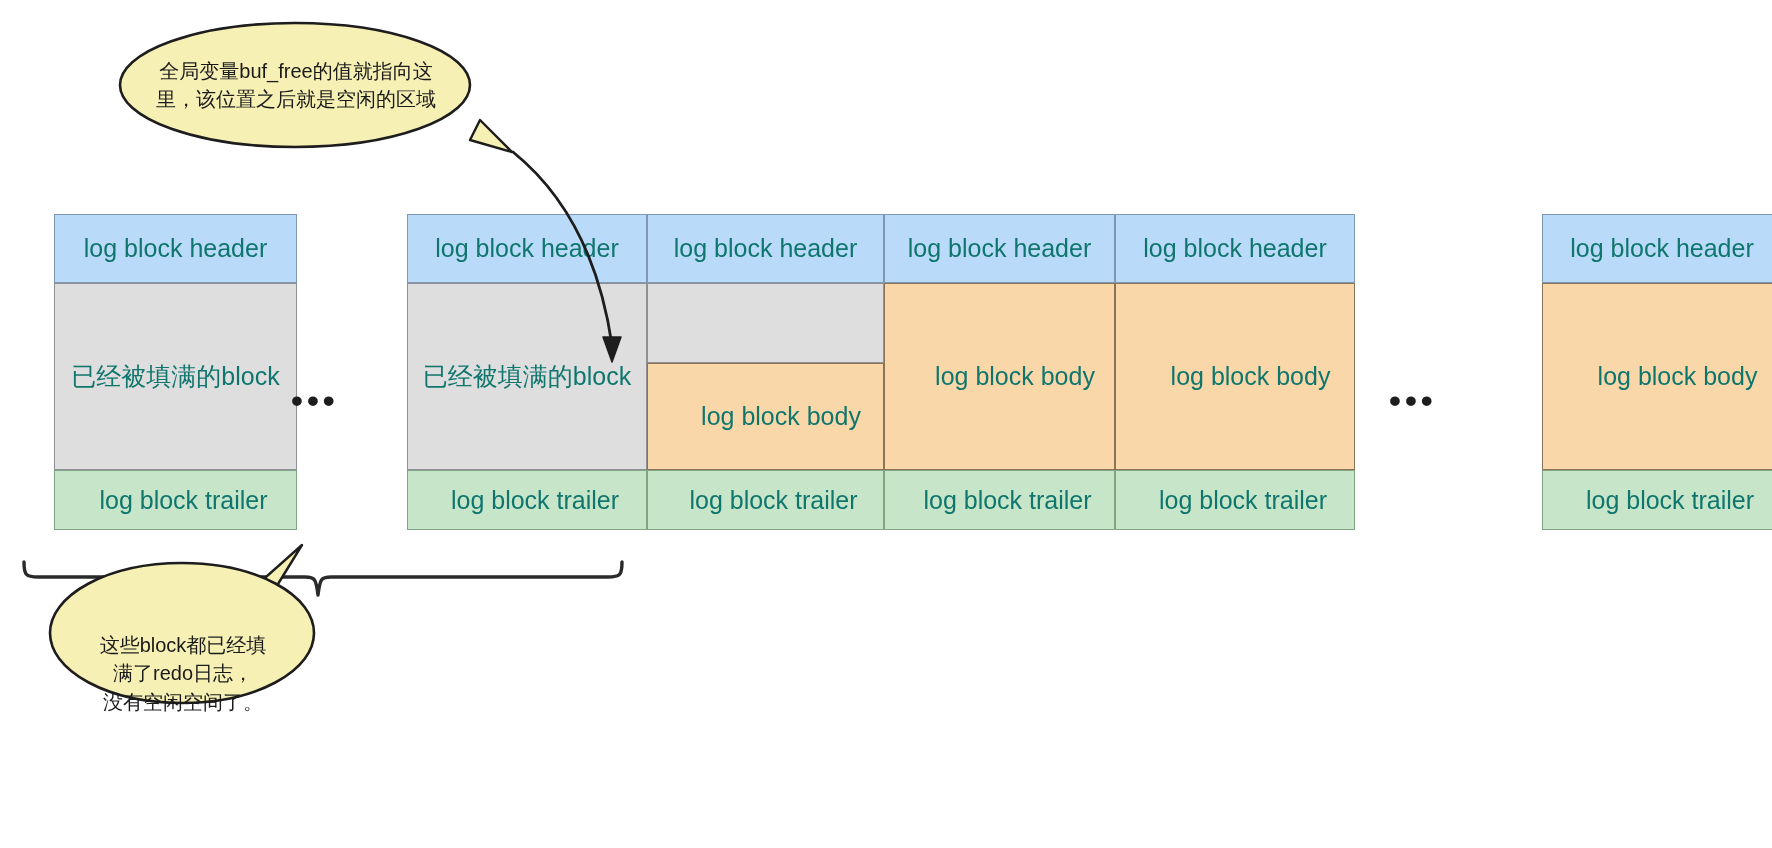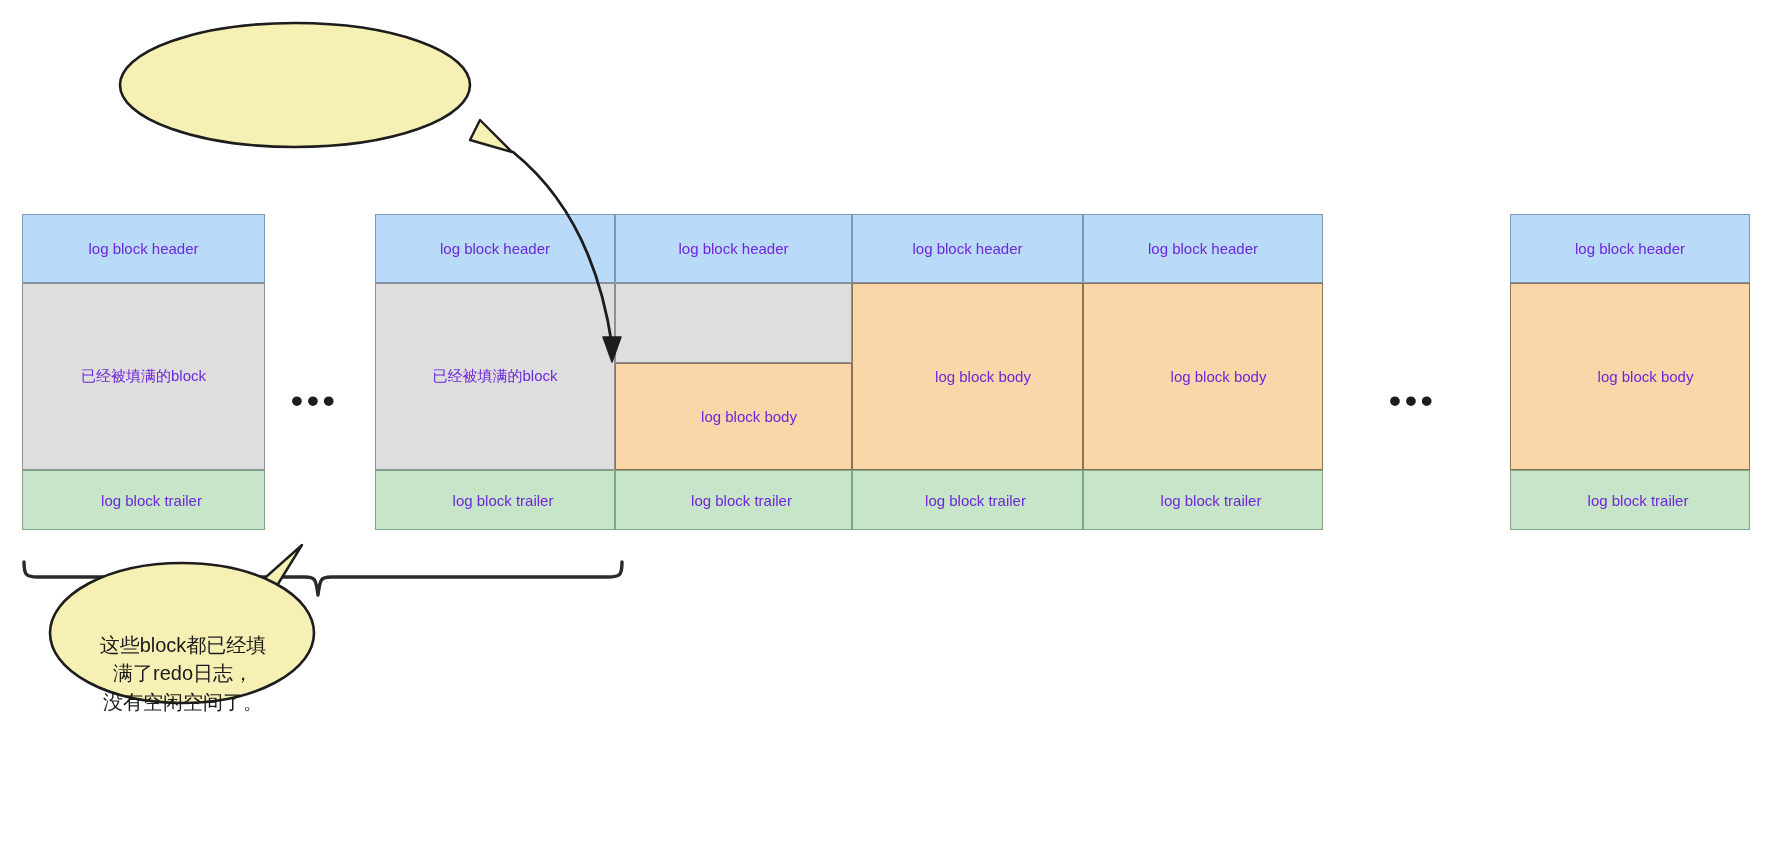--- a/index.html
+++ b/index.html
@@ -22,23 +22,24 @@
   }
 
   
   .cell{
     position:absolute;
     box-sizing:border-box;
     border:1px solid #7a7f87;
     display:flex;
     align-items:center;
     justify-content:center;
-    font-size:15px;
-    color:#6d28d9;
+    font-size:25px;
+    color:#0f766e;
     white-space:nowrap;
+    margin-left:32px;
   }
   .cell.header{background:#b9daf8;border-color:#7d97b5;}
   .cell.filled{background:#dedede;border-color:#8f9094;}
   .cell.freegap{background:#dedede;border-color:#8f9094;}
   .cell.body{background:#fad7a8;border-color:#8a7357;padding-left:31px;}
   .cell.trailer{background:#c7e5c9;border-color:#7fa583;padding-left:16px;}
 
   
   .ellipsis{
     position:absolute;
@@ -120,18 +121,20 @@
                L 608 577
                C 620 577, 622 575, 622 562" fill="none" stroke="#2a2a2a" stroke-width="3.4" stroke-linecap="round" stroke-linejoin="round"></path>
     </g>
 
     <g>
       <path d="M 240 600 L 302 545 L 262 610 Z" fill="#f7f0b4" stroke="#1d1d1d" stroke-width="2.4" stroke-linejoin="round"></path>
       <ellipse cx="182" cy="633" rx="132" ry="70" fill="#f7f0b4" stroke="#1d1d1d" stroke-width="2.6"></ellipse>
     </g>
   </svg>
 
+  <div class="callout-text" style="left:140px;top:57px;width:312px;">全局变量buf_free的值就指向这
+里，该位置之后就是空闲的区域</div>
 
   <div class="callout-text" style="left:60px;top:631px;width:246px;">这些block都已经填
 满了redo日志，
 没有空闲空间了。</div>
 
 </div>
 
 </body></html>

